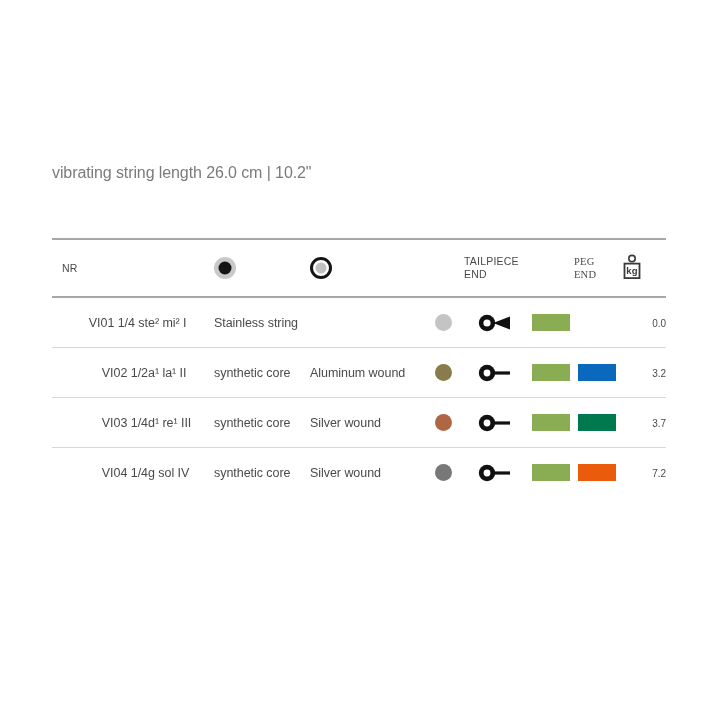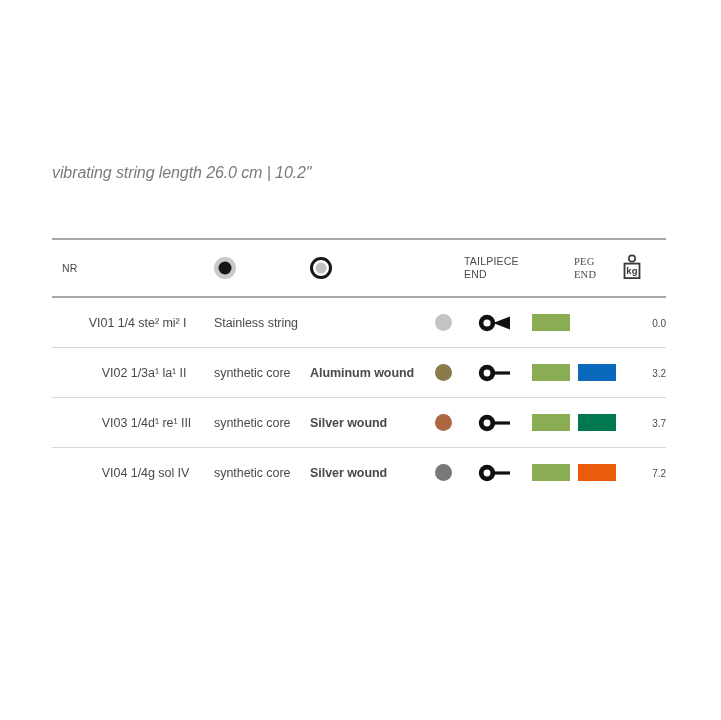--- a/index.html
+++ b/index.html
@@ -37,21 +37,20 @@
     font-size: 29px;
     font-weight: 700;
     color: #303030;
     letter-spacing: -0.3px;
   }
   .title-sub {
     font-size: 16px;
     font-weight: 400;
     color: #7b7b7b;
     letter-spacing: -0.1px;
-    font-style: italic;
   }
 
   
   .string-table {
     position: absolute;
     left: 52px;
     top: 238px;
     width: 604px;
     border-collapse: collapse;
     table-layout: fixed;
@@ -82,21 +81,21 @@
     vertical-align: middle;
     font-size: 12.5px;
     color: #4a4a4a;
     letter-spacing: -0.05px;
   }
 
   
   .col-nr      { width: 86px; }
   .col-note    { width: 66px; }
   .col-core    { width: 96px; }
-  .col-wound   { width: 112px; font-weight: bold; }
+  .col-wound   { width: 112px; }
   .col-dot     { width: 42px; }
   .col-tail    { width: 64px; }
   .col-peg1    { width: 46px; }
   .col-peg2    { width: 46px; font-family: Liberation Serif, serif; }
   .col-kg      { width: 46px; }
 
   th.col-nr { padding-left: 10px; }
   td.col-nr { padding-left: 10px; text-align: right; }
 
   .th-right { text-align: right; }
@@ -251,21 +250,21 @@
         </td>
         <td class="col-peg2 cell-center">
           <span class="bar-empty" style="background-color: transparent;"></span>
         </td>
         <td class="col-kg cell-right">
           <span class="tension-val">0.0</span>
         </td>
       </tr>
 
       <tr>
-        <td class="col-nr">VI02 1/3</td>
+        <td class="col-nr">VI02 1/2</td>
         <td class="col-note note-txt">a¹  la¹  II</td>
         <td class="col-core">synthetic core</td>
         <td class="col-wound">Aluminum wound</td>
         <td class="col-dot cell-center">
           <span class="dot" style="background-color: rgb(138, 123, 76);"></span>
         </td>
         <td class="col-tail cell-center">
           <span class="endicon-wrap">
             <svg width="40" height="20" viewBox="0 0 40 20">
               <rect x="16" y="8.4" width="18" height="3.2" fill="#111111"></rect>

